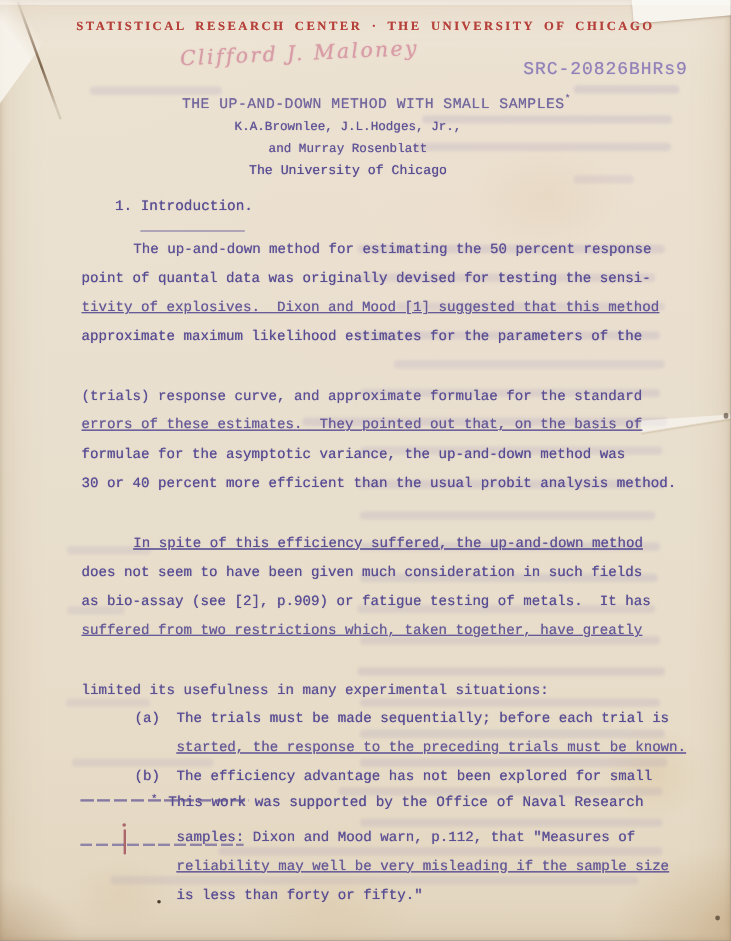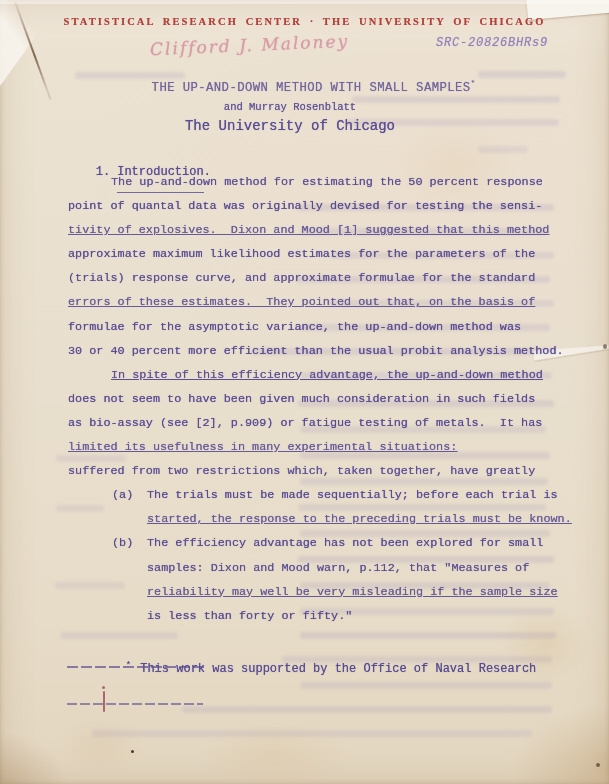--- a/index.html
+++ b/index.html
@@ -33,36 +33,36 @@
   
   .letterhead{position:absolute;top:12px;left:0;width:100%;text-align:center;z-index:4;}
   .letterhead span{
     font-family:"Liberation Serif","DejaVu Serif",serif;font-weight:700;font-size:10.5px;
     letter-spacing:2.1px;word-spacing:3px;color:#b5413a;text-shadow:0 0 .5px rgba(181,65,58,.65);}
   
   .signature{position:absolute;left:150px;top:35px;z-index:4;
     font-family:"DejaVu Serif","Liberation Serif",serif;font-style:italic;font-size:17px;
     letter-spacing:2px;color:#d695a2;transform:rotate(-2.5deg);
     text-shadow:0 0 1.2px rgba(214,149,162,.85);opacity:.9;}
-  .stamp{position:absolute;left:436px;top:36px;z-index:4;font-size:12px;letter-spacing:.8px;
-    color:#8a7ab8;text-shadow:0 0 .8px rgba(138,122,184,.7);opacity:.92;font-style:italic;}
+  .stamp{position:absolute;left:436px;top:50px;z-index:4;font-size:15px;letter-spacing:.8px;
+    color:#8a7ab8;text-shadow:0 0 .8px rgba(138,122,184,.7);opacity:.92;}
   
   .typed{color:#584c93;text-shadow:0 0 .7px rgba(88,76,147,.85);}
   .titleblock{position:absolute;top:78px;left:0;width:580px;text-align:center;z-index:4;}
   .doc-title{font-size:12.3px;letter-spacing:.4px;opacity:.82;margin-bottom:3px;white-space:pre;padding-left:47px;}
   .doc-title sup{font-size:8px;vertical-align:6px;letter-spacing:0;}
   .authors{font-size:10.5px;line-height:18.5px;white-space:pre;opacity:.95;}
-  .affiliation{font-size:14px;line-height:18.5px;white-space:pre;}
+  .affiliation{font-size:11px;line-height:18.5px;white-space:pre;}
   .heading{position:absolute;left:67px;top:151px;font-size:12px;z-index:4;white-space:pre;}
   .heading .num{margin-right:7px;}
   .heading .u{border-bottom:1.4px solid rgba(88,76,147,.8);padding-bottom:13px;}
   .body{position:absolute;left:68px;top:170px;width:512px;z-index:4;font-size:11.8px;line-height:24.1px;}
   .typed-line{white-space:pre;height:24.1px;position:relative;}
   .typed-line:nth-child(3n){opacity:.9;text-decoration:underline;}
-  .typed-line:nth-child(4n+1){opacity:.97;}
+  .typed-line:nth-child(4n+1){opacity:.97;margin-top:26px;}
   .para-first{text-indent:43px;}
   .list-line{padding-left:79px;}
   .list-marker{position:absolute;left:44px;top:0;}
   
   .fn-sep{position:absolute;left:67px;top:666px;width:140px;height:2px;z-index:4;opacity:.8;
     background:repeating-linear-gradient(90deg, rgba(88,76,147,.85) 0 11px, rgba(88,76,147,0) 11px 14px);}
   .fn-sep2{position:absolute;left:67px;top:703px;width:136px;height:2px;z-index:4;opacity:.75;
     background:repeating-linear-gradient(90deg, rgba(88,76,147,.8) 0 10px, rgba(88,76,147,0) 10px 13px);}
   .footnote{position:absolute;left:97px;top:647px;font-size:12px;z-index:4;white-space:pre;}
   .footnote sup{font-size:9px;vertical-align:4px;margin-right:9px;}
@@ -125,42 +125,43 @@
 
   <header class="letterhead">
     <span>STATISTICAL RESEARCH CENTER · THE UNIVERSITY OF CHICAGO</span>
   </header>
 
   <div class="signature">Clifford J. Maloney</div>
   <div class="stamp">SRC-20826BHRs9</div>
 
   <div class="titleblock typed">
     <div class="doc-title"><span>THE UP-AND-DOWN METHOD WITH SMALL SAMPLES</span><sup>*</sup></div>
+    <div class="authors">K.A.Brownlee, J.L.Hodges, Jr.,</div>
     <div class="authors">and Murray Rosenblatt</div>
     <div class="affiliation">The University of Chicago</div>
   </div>
 
   <div class="heading typed">
     <span class="num">1.</span><span class="u">Introduction</span><span>.</span>
   </div>
 
   <div class="body typed" id="doc-body">
       <div class="typed-line para-first">The up-and-down method for estimating the 50 percent response</div>
       <div class="typed-line">point of quantal data was originally devised for testing the sensi-</div>
       <div class="typed-line">tivity of explosives.  Dixon and Mood [1] suggested that this method</div>
       <div class="typed-line">approximate maximum likelihood estimates for the parameters of the</div>
       <div class="typed-line">(trials) response curve, and approximate formulae for the standard</div>
       <div class="typed-line">errors of these estimates.  They pointed out that, on the basis of</div>
       <div class="typed-line">formulae for the asymptotic variance, the up-and-down method was</div>
       <div class="typed-line">30 or 40 percent more efficient than the usual probit analysis method.</div>
-      <div class="typed-line para-first">In spite of this efficiency advantage, the up-and-down method</div>
+      <div class="typed-line para-first">In spite of this efficiency suffered, the up-and-down method</div>
       <div class="typed-line">does not seem to have been given much consideration in such fields</div>
       <div class="typed-line">as bio-assay (see [2], p.909) or fatigue testing of metals.  It has</div>
+      <div class="typed-line">suffered from two restrictions which, taken together, have greatly</div>
       <div class="typed-line">limited its usefulness in many experimental situations:</div>
-      <div class="typed-line">suffered from two restrictions which, taken together, have greatly</div>
       <div class="typed-line list-line"><span class="list-marker">(a)</span>The trials must be made sequentially; before each trial is</div>
       <div class="typed-line list-line">started, the response to the preceding trials must be known.</div>
       <div class="typed-line list-line"><span class="list-marker">(b)</span>The efficiency advantage has not been explored for small</div>
       <div class="typed-line list-line">samples: Dixon and Mood warn, p.112, that "Measures of</div>
       <div class="typed-line list-line">reliability may well be very misleading if the sample size</div>
       <div class="typed-line list-line">is less than forty or fifty."</div>
     </div>
 
   <div class="fn-sep"></div>
   <div class="footnote typed">

